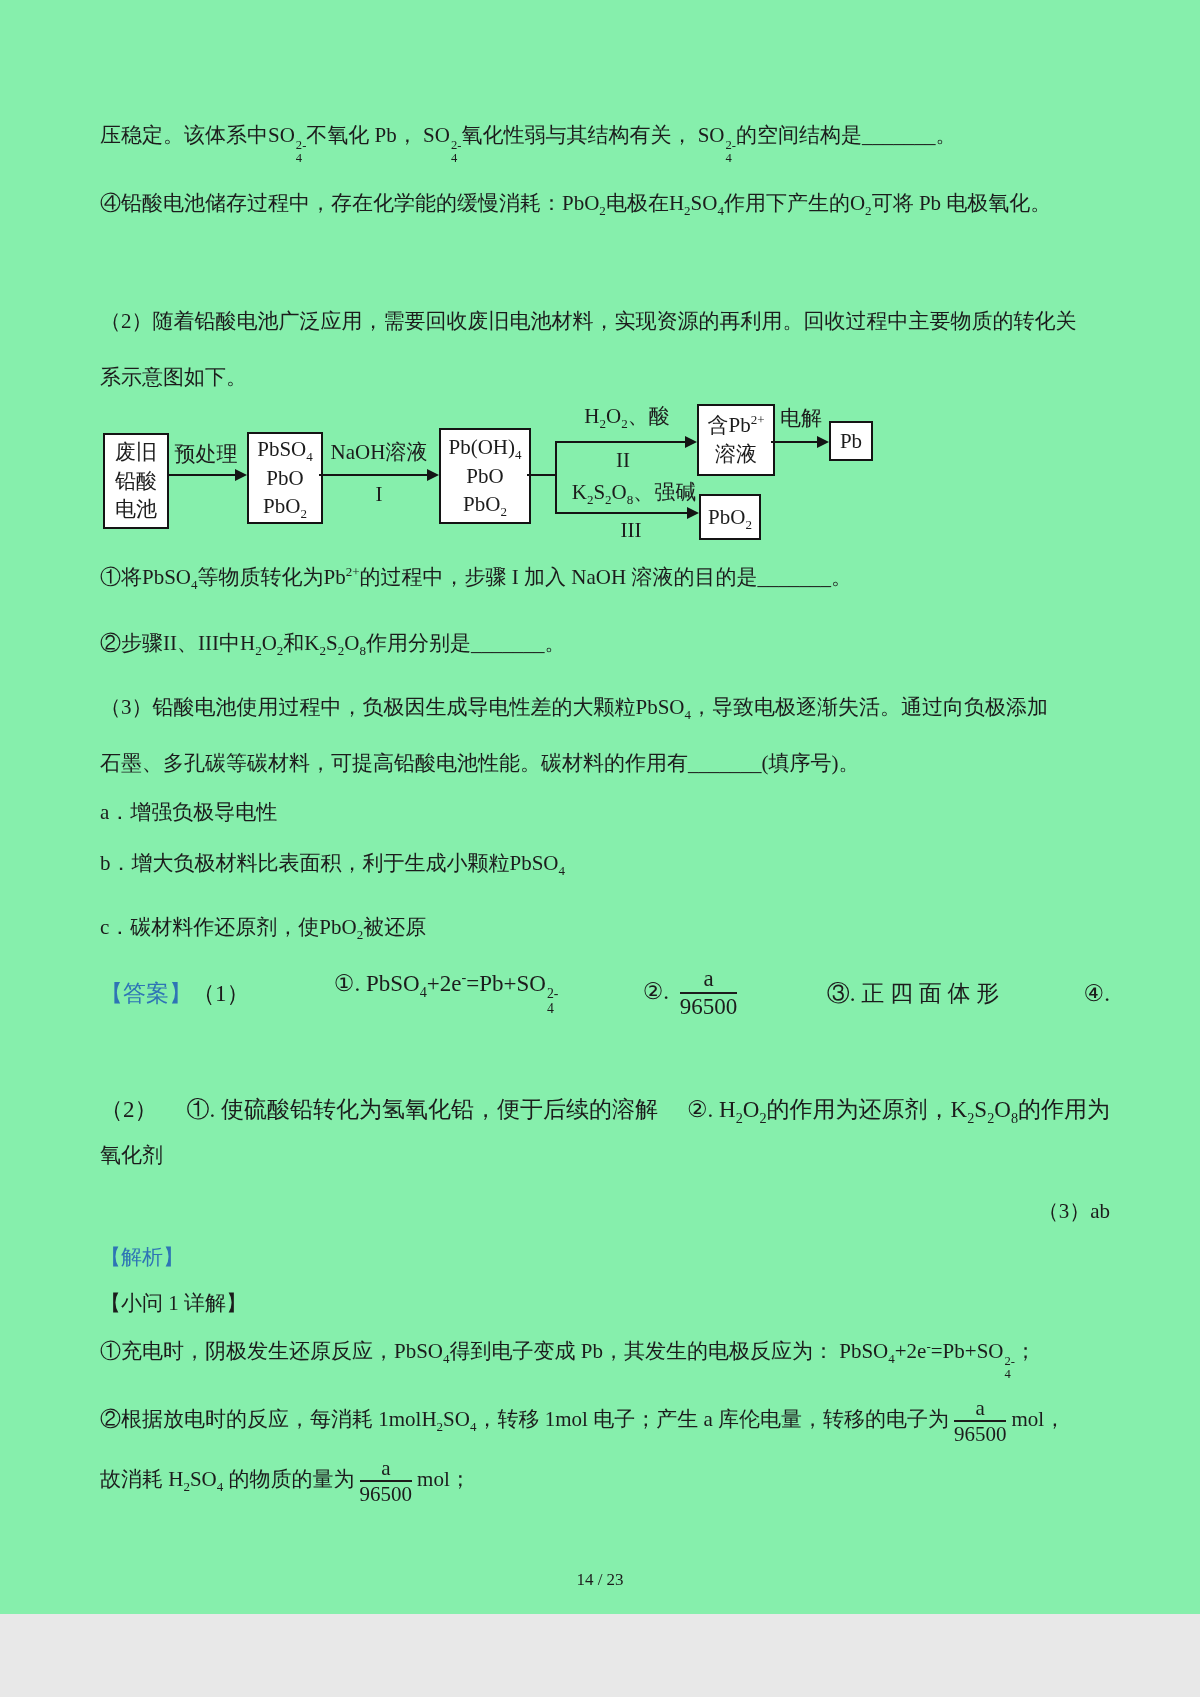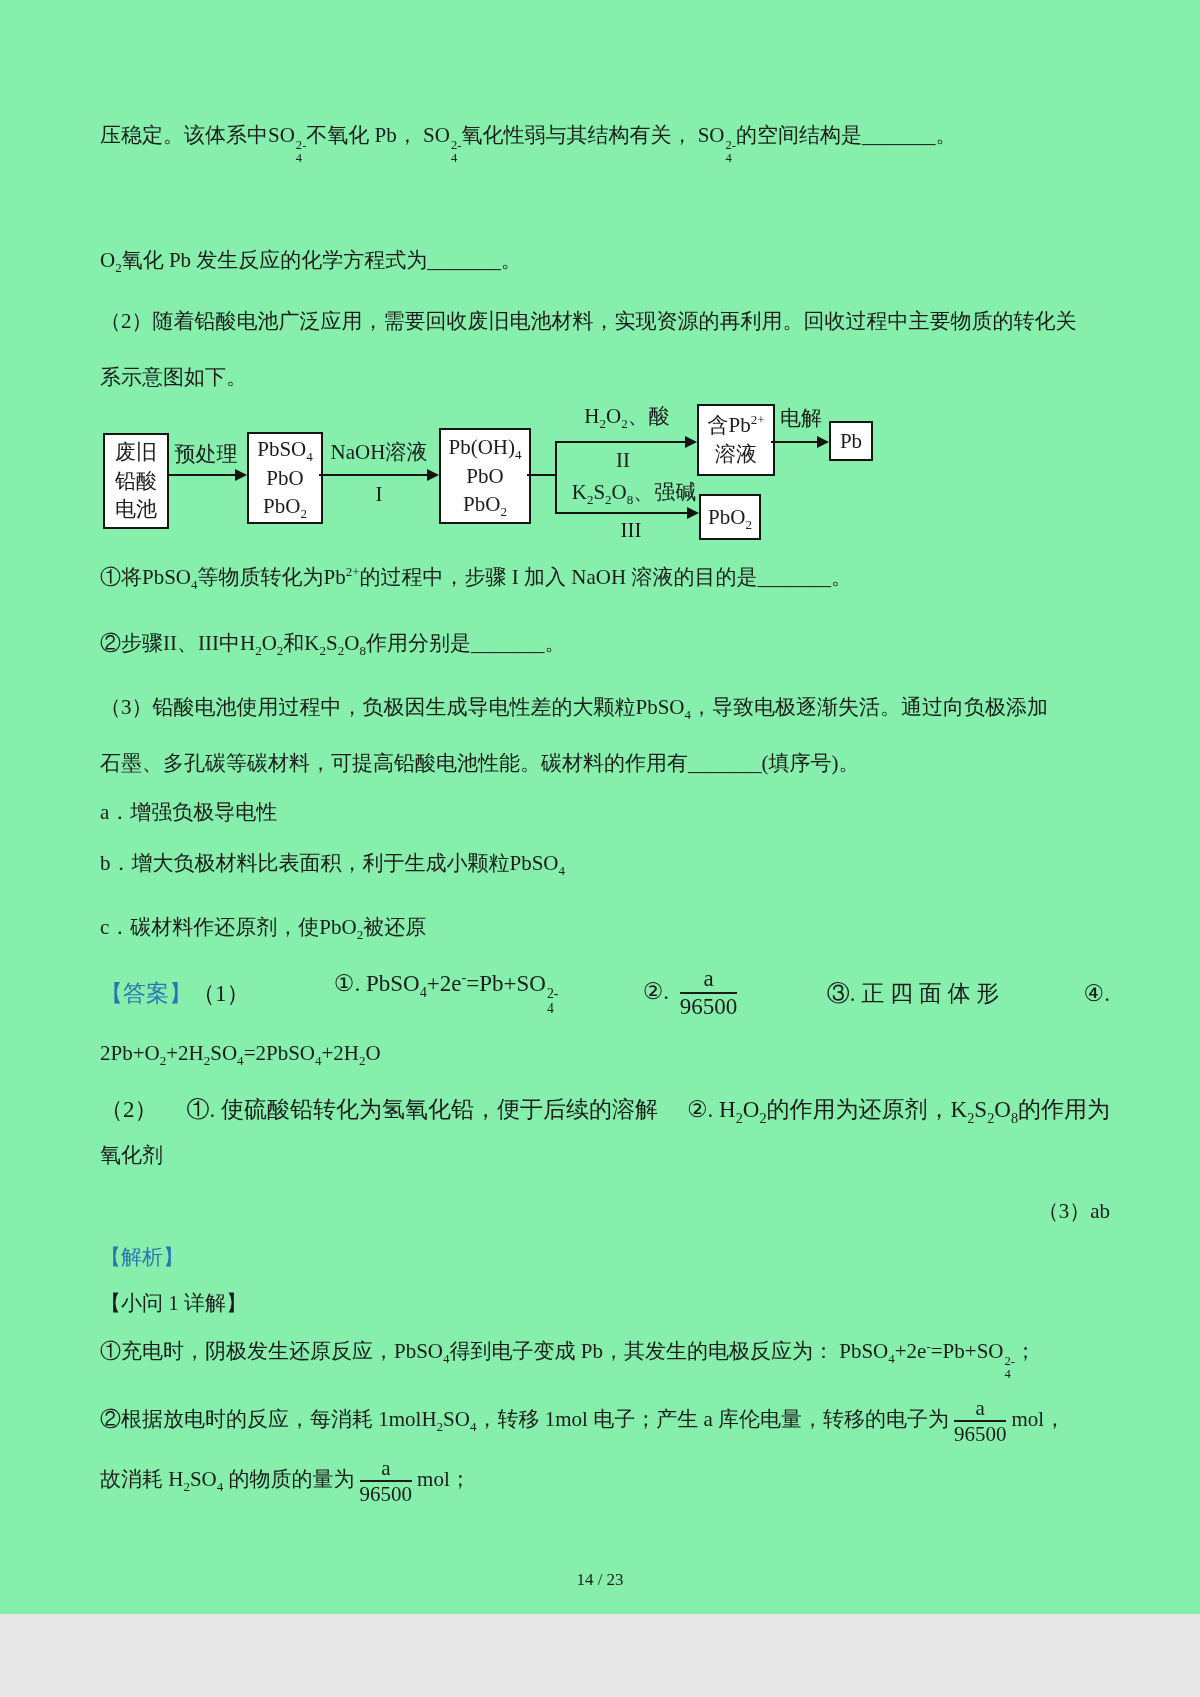--- a/index.html
+++ b/index.html
@@ -35,21 +35,21 @@
   <div class="tline" style="top:120px;">压稳定。该体系中SO<span class="subsup">
         <span class="ss-sup">2-</span>
         <span class="ss-sub">4</span>
       </span>不氧化 Pb， SO<span class="subsup">
         <span class="ss-sup">2-</span>
         <span class="ss-sub">4</span>
       </span>氧化性弱与其结构有关， SO<span class="subsup">
         <span class="ss-sup">2-</span>
         <span class="ss-sub">4</span>
       </span>的空间结构是_______。</div>
-  <div class="tline" style="top:245px;">O<sub>2</sub>氧化 Pb 发生反应的化学方程式为_______。</div>
+  <div class="tline" style="top:188px;">④铅酸电池储存过程中，存在化学能的缓慢消耗：PbO<sub>2</sub>电极在H<sub>2</sub>SO<sub>4</sub>作用下产生的O<sub>2</sub>可将 Pb 电极氧化。</div>
   <div class="tline" style="top:306px;">（2）随着铅酸电池广泛应用，需要回收废旧电池材料，实现资源的再利用。回收过程中主要物质的转化关</div>
   <div class="tline" style="top:362px;">系示意图如下。</div>
 
   <div id="diagram">
     <div class="dbox" style="left:3px;top:33px;width:62px;height:92px;">
       <div>废旧</div>
       <div>铅酸</div>
       <div>电池</div>
     </div>
     <div class="dlabel" style="left:60px;top:42px;width:92px;">预处理</div>
@@ -106,21 +106,20 @@
   <div class="flexline" style="top:966px;height:54px;">
     <span><span class="blue">【答案】</span><span>（1）</span></span>
     <span>①. PbSO<sub>4</sub>+2e<sup>-</sup>=Pb+SO<span class="subsup">
           <span class="ss-sup">2-</span>
           <span class="ss-sub">4</span>
         </span></span>
     <span>②. <span class="frac"><span class="fnum">a</span><span class="fden">96500</span></span></span>
     <span>③. 正 四 面 体 形</span>
     <span>④.</span>
   </div>
-  <div class="tline" style="top:1038px;">2Pb+O<sub>2</sub>+2H<sub>2</sub>SO<sub>4</sub>=2PbSO<sub>4</sub>+2H<sub>2</sub>O</div>
   <div class="flexline" style="top:1094px;">
     <span>（2）</span>
     <span>①. 使硫酸铅转化为氢氧化铅，便于后续的溶解</span>
     <span>②. H<sub>2</sub>O<sub>2</sub>的作用为还原剂，K<sub>2</sub>S<sub>2</sub>O<sub>8</sub>的作用为</span>
   </div>
   <div class="tline" style="top:1140px;">氧化剂</div>
   <div class="tline" style="top:1196px;text-align:right;">（3）ab</div>
 
   <div class="tline blue" style="top:1242px;">【解析】</div>
   <div class="tline" style="top:1288px;">【小问 1 详解】</div>

